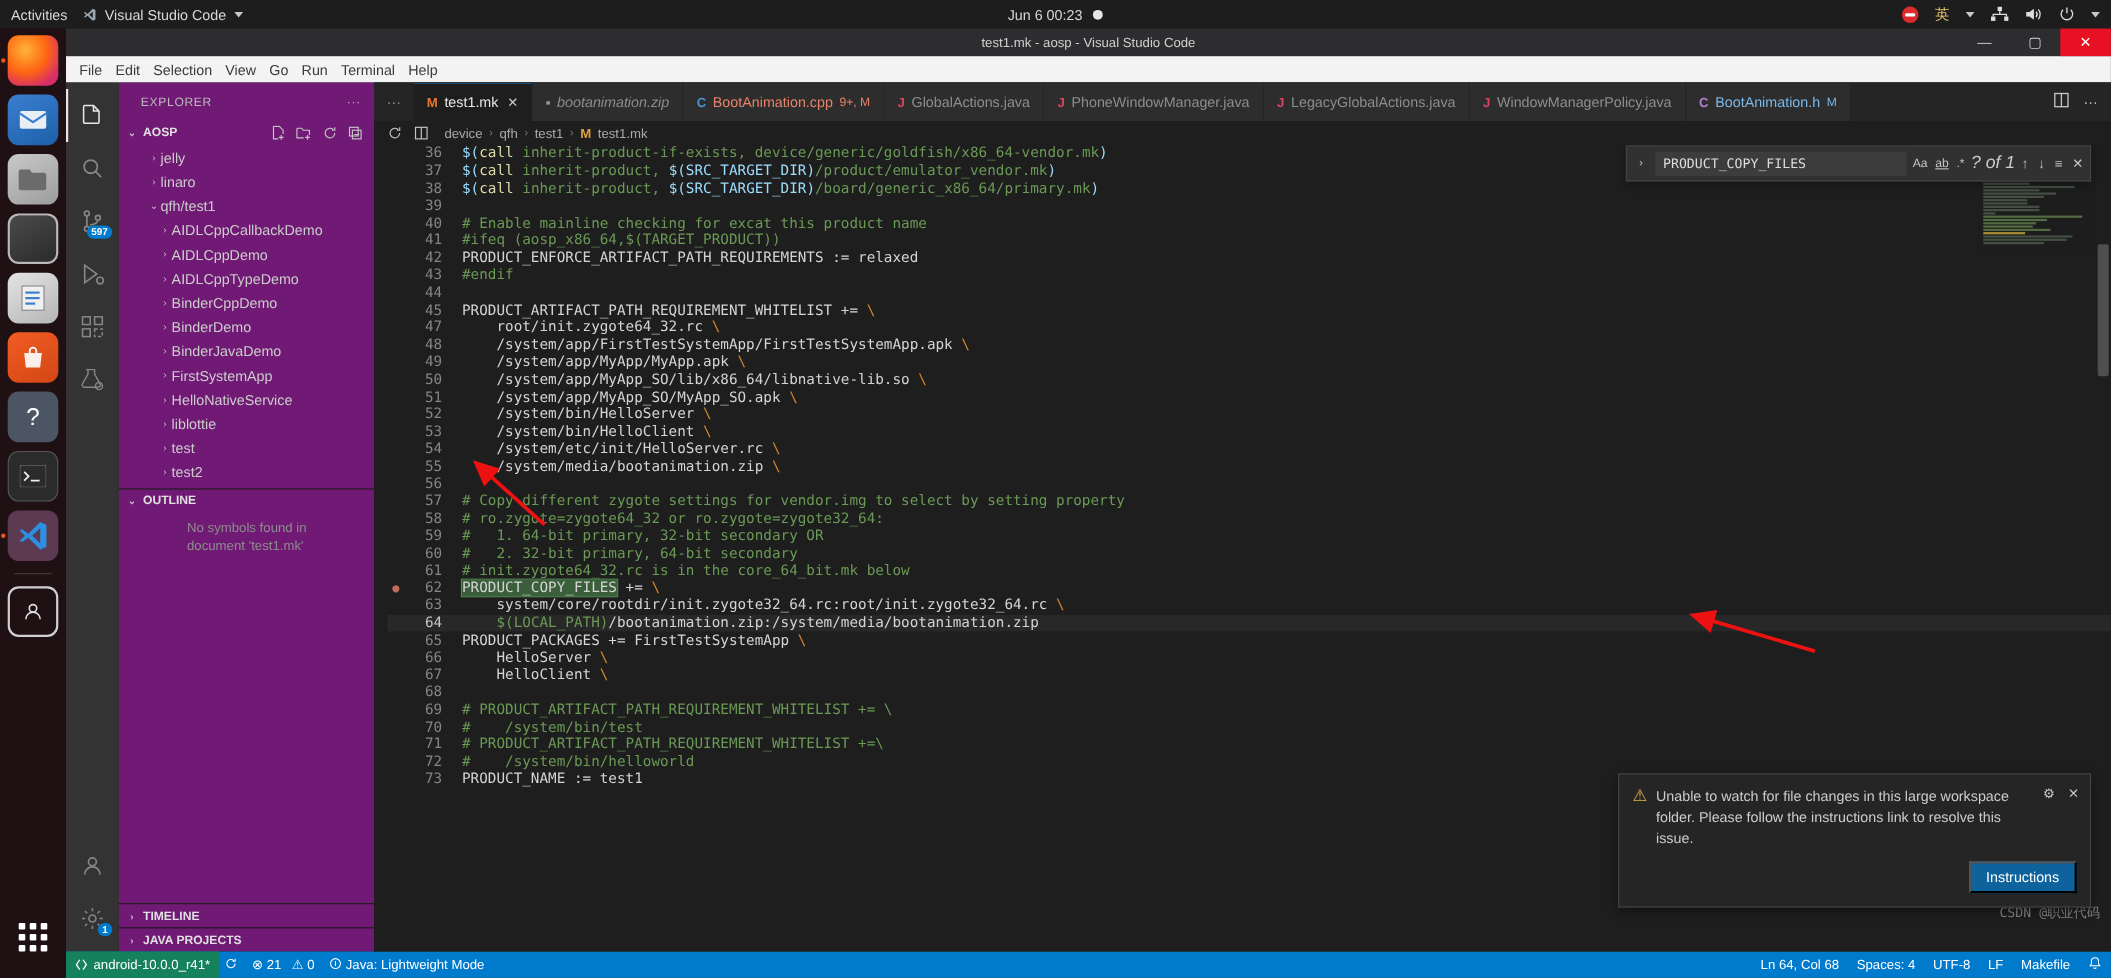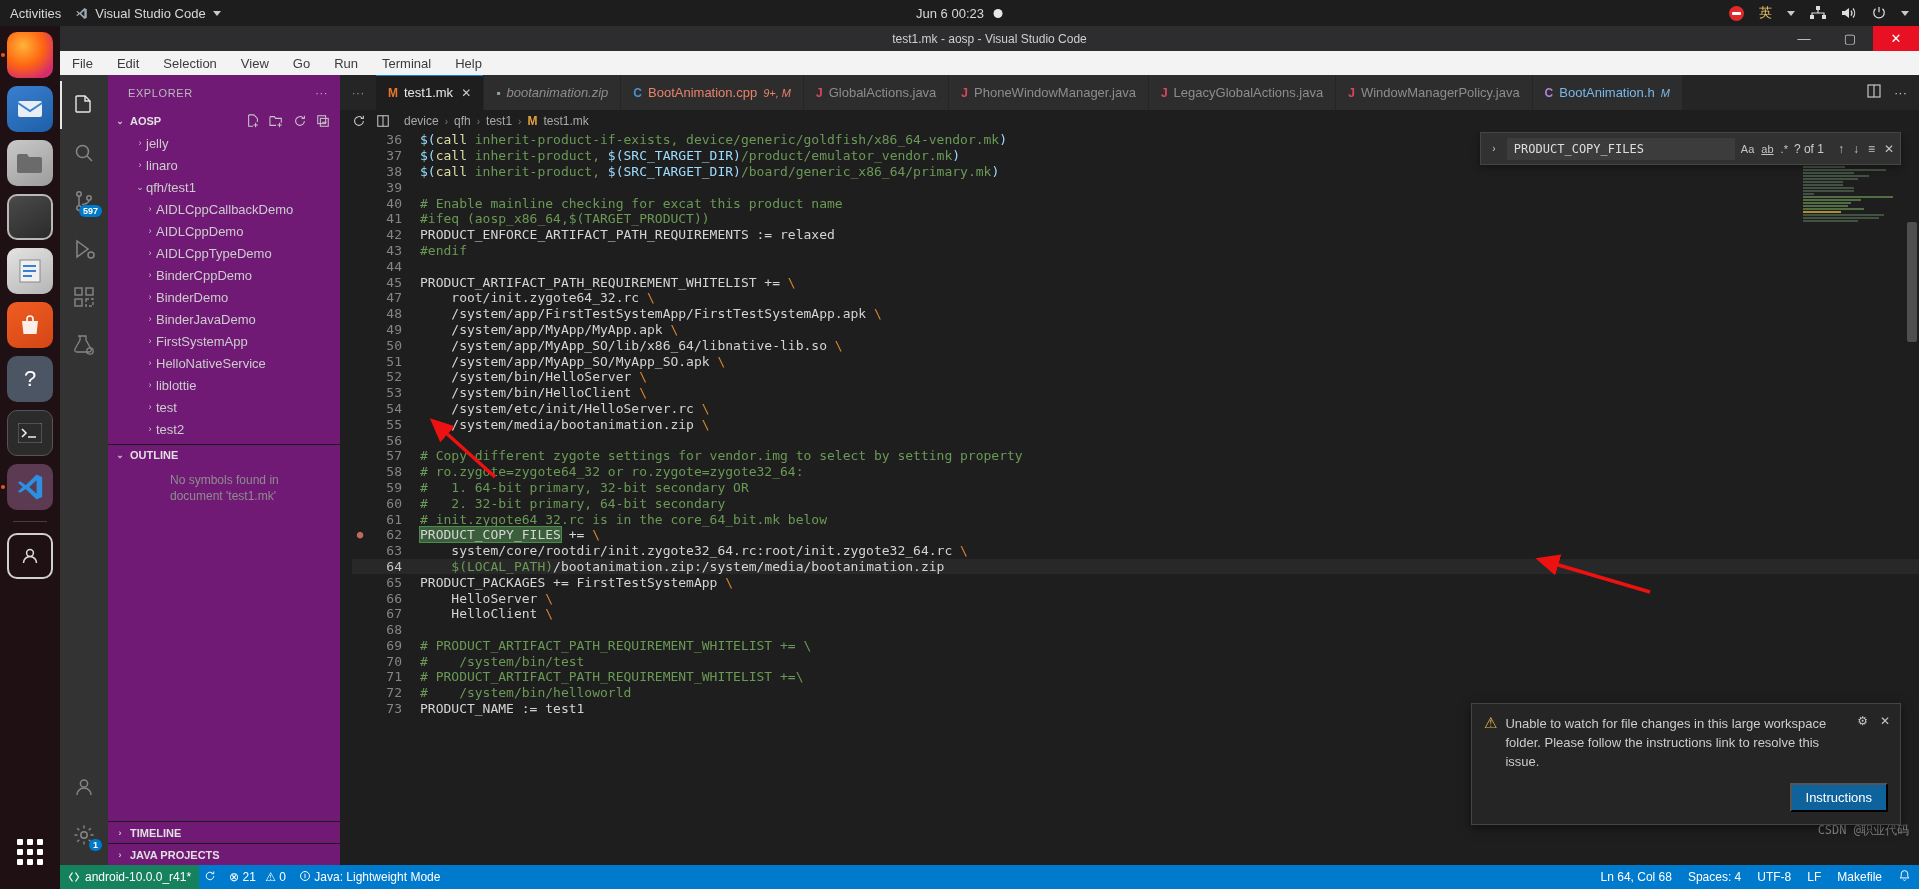--- a/index.html
+++ b/index.html
@@ -56,21 +56,21 @@
   .vsc{ position:absolute; top:26px; left:60px; width:1859px; height:863px;
     background:#1e1e1e; display:flex; flex-direction:column; }
   .titlebar{ height:25px; background:#2d2d30; color:#cfcfcf; font-size:12px;
     display:flex; align-items:center; justify-content:center; position:relative; }
   .winbtns{ position:absolute; right:0; top:0; height:25px; display:flex; }
   .winbtn{ width:46px; height:25px; display:flex; align-items:center;
     justify-content:center; color:#ccc; font-size:13px; }
   .winbtn.close{ background:#e81123; color:#fff; }
 
   .menubar{ height:24px; background:#f3f3f3; color:#3b3b3b; font-size:13px;
-    display:flex; align-items:center; padding-left:12px; gap:24px; }
+    display:flex; align-items:center; padding-left:12px; gap:12px; }
 
   .body{ flex:1; display:flex; min-height:0; }
 
   
   .actbar{ width:48px; background:#333333; display:flex; flex-direction:column;
     align-items:center; padding-top:6px; }
   .act{ width:48px; height:48px; display:flex; align-items:center;
     justify-content:center; position:relative; color:#868686; }
   .act.active{ color:#e7e7e7; box-shadow:inset 2px 0 0 #e7e7e7; }
   .act-badge{ position:absolute; right:6px; bottom:8px; background:#007acc;
@@ -108,21 +108,21 @@
     font-size:13px; position:relative; overflow:hidden; }
   .tab-more{ width:36px; display:flex; align-items:center; justify-content:center;
     color:#8d8d8d; }
   .tab{ display:flex; align-items:center; gap:6px; padding:0 12px;
     color:#8d8d8d; background:#2d2d2d; border-right:1px solid #252526;
     white-space:nowrap; }
   .tab.active{ background:#1e1e1e; color:#e7e7e7; box-shadow:inset 0 1px 0 #0a84d8; }
   .tab .ti{ font-weight:bold; font-size:12px; }
   .tab .close{ margin-left:2px; font-size:12px; color:#ccc; }
   .tab.dim{ font-style:italic; }
-  .tab-badge{ font-size:11px;font-style:italic; }
+  .tab-badge{ font-size:11px; }
   .tabs-right{ margin-left:auto; display:flex; align-items:center; gap:12px;
     padding:0 12px; color:#c5c5c5; }
 
   .breadcrumb{ height:22px; display:flex; align-items:center; gap:6px;
     padding-left:12px; font-size:12px; color:#a9a9a9; background:#1e1e1e; }
   .bc-sep{ color:#7a7a7a; font-size:10px; }
 
   .code-area{ flex:1; position:relative; overflow:hidden;
     font-family:"DejaVu Sans Mono","Liberation Mono",monospace; font-size:13px; }
   .code-rows{ position:absolute; top:0; left:12px; right:0; }
@@ -144,21 +144,21 @@
   .find{ position:absolute; top:0; right:18px; height:33px; background:#313131;
     border:1px solid #454545; display:flex; align-items:center; gap:6px;
     padding:0 6px; z-index:9; box-shadow:0 2px 8px rgba(0,0,0,.4);
     font-family:"Liberation Sans",sans-serif; }
   .find-toggle{ color:#c5c5c5; font-size:10px; width:14px; text-align:center; }
   .find-input{ width:228px; height:22px; background:#3c3c3c;
     border:1px solid #3c3c3c; color:#ddd; font-size:12px; padding:0 6px;
     display:flex; align-items:center;
     font-family:"DejaVu Sans Mono","Liberation Mono",monospace; }
   .find-opts{ display:flex; gap:7px; color:#c5c5c5; font-size:11px; }
-  .find-count{ color:#ccc; font-size:12px; min-width:38px; }
+  .find-count{ color:#ccc; font-size:16px; min-width:38px;font-style:italic; }
   .find-btns{ display:flex; gap:9px; color:#c5c5c5; font-size:12px; }
 
   
   .minimap{ position:absolute; top:0; right:14px; width:106px; height:120px;
     background:#1e1e1e; opacity:.85; }
   .mm-line{ height:2px; margin:1px 4px; background:#4a5a4a; }
   .scroll-v{ position:absolute; right:0; top:0; width:14px; height:100%; }
   .scroll-thumb{ position:absolute; right:2px; top:90px; width:10px; height:120px;
     background:#4f4f4f; border-radius:2px; }
 

